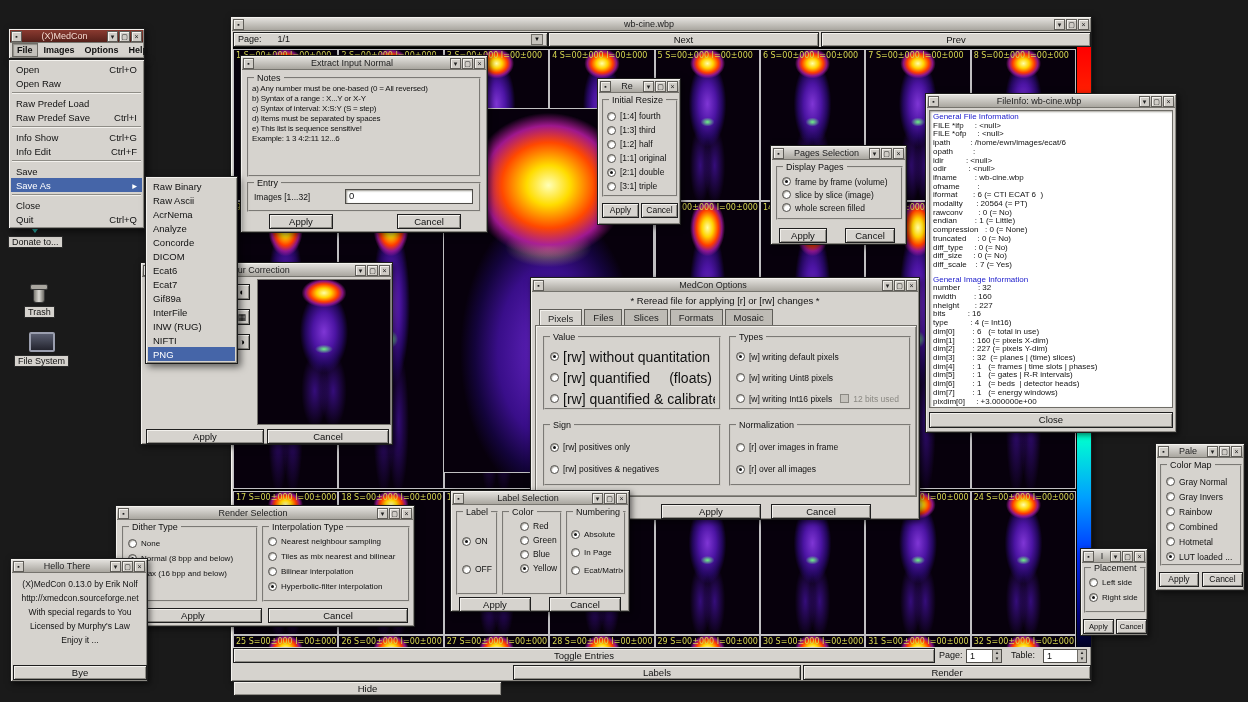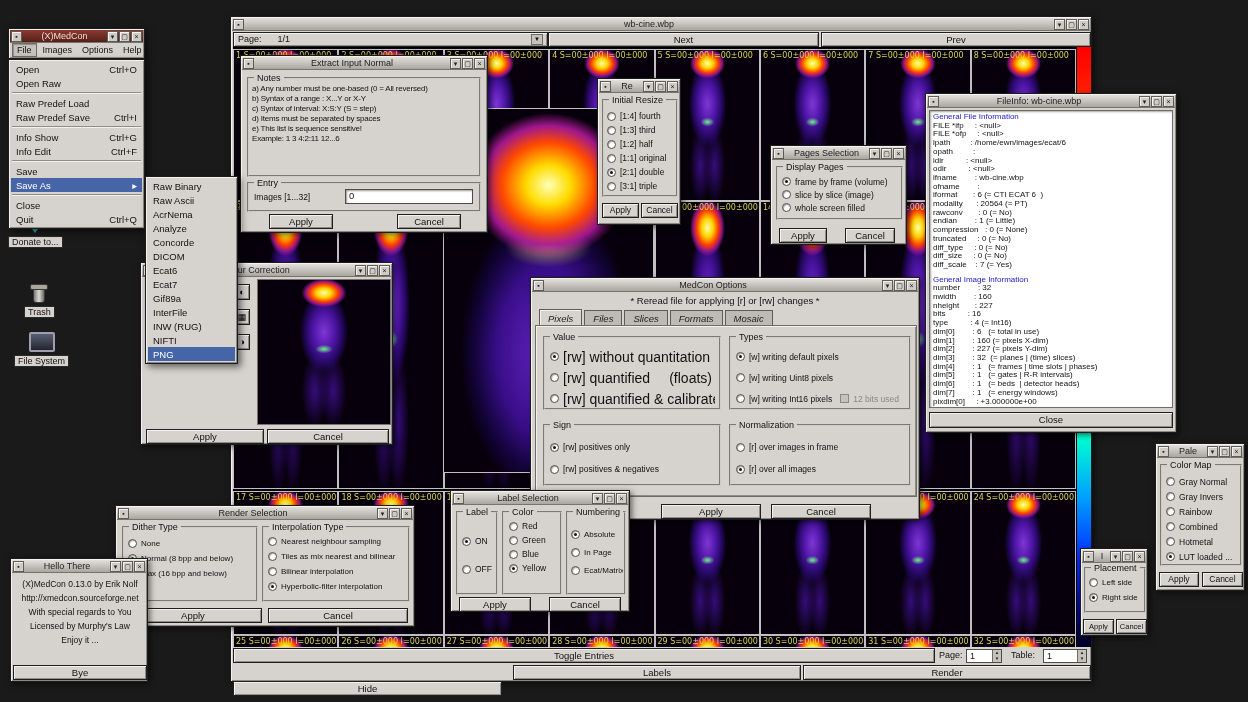--- a/index.html
+++ b/index.html
@@ -32,24 +32,24 @@
   .lbl{font-size:9px;color:#111;white-space:nowrap;}
   
   .menu{position:absolute;background:#d6d3ce;border:1px solid #1c1c1c;padding:2px;
        box-shadow:inset 1px 1px 0 #f4f2ee, inset -1px -1px 0 #8a8882, 3px 3px 7px rgba(0,0,0,.55);}
   .menu-item{display:flex;align-items:center;height:14px;font-size:9.5px;padding:0 5px;color:#111;gap:4px;}
   .menu-item .mi-sc{margin-left:auto;}
   .menu-item.hl{background:#4565a8;color:#fff;}
   .menu-sep{height:2px;border-top:1px solid #8f8d87;border-bottom:1px solid #f3f1ed;margin:2px 1px;}
   .menubar{left:1px;right:1px;top:14px;height:15px;background:#d6d3ce;display:flex;gap:2px;align-items:center;
        border-bottom:1px solid #8f8d87;padding:0 2px;}
-  .mb-item{font-size:9px;padding:1px 4px;color:#111;}
+  .mb-item{font-size:9px;padding:1px 4px;color:#111;font-weight:bold;}
   .mb-item.open{background:#c5c2bc;border:1px solid #6e6c66;box-shadow:inset 1px 1px 1px #8f8d87;}
   
-  .tabs{display:flex;align-items:flex-end;height:16px;font-style:italic;}
+  .tabs{display:flex;height:16px;}
   .tab{display:inline-block;padding:2px 8px 1px 8px;font-size:9.5px;background:#bebBB5;background:#bebbb5;
        border:1px solid #5e5c57;border-bottom:none;margin-right:2px;color:#222;}
   .tab.active{background:#d6d3ce;padding-top:3px;box-shadow:inset 1px 1px 0 #f3f1ed;}
   .tabpanel{border:1px solid #6e6c66;box-shadow:inset 1px 1px 0 #f3f1ed, inset -1px -1px 0 #8f8d87;background:#d6d3ce;}
   .subtitle{left:0;width:100%;text-align:center;font-size:9.5px;color:#111;}
   
   .info{background:#fff;border:1px solid #6e6c66;box-shadow:inset 1px 1px 2px #a9a69f;
        font-family:"DejaVu Sans Mono",monospace;font-size:8px;line-height:8.7px;padding:2px 3px;overflow:hidden;color:#111;}
   .info .tline{white-space:pre;}
   .ihead{color:#2020cc;white-space:pre;}
@@ -606,21 +606,21 @@
           <span class="rlabel">ON</span>
         </div>
         <div class="radio-row">
           <span class="radio"></span>
           <span class="rlabel">OFF</span>
         </div>
       </div>
   </div>
   <div class="frame" style="left:51px;top:20px;width:60px;height:84px">
     <span class="legend">Color</span>
-    <div class="rgroup" style="padding:6px 2px 0 5px;font-size:8.5px;--rowh:14px">
+    <div class="rgroup" style="padding:6px 2px 0 16px;font-size:8.5px;--rowh:14px">
         <div class="radio-row">
           <span class="radio"></span>
           <span class="rlabel">Red</span>
         </div>
         <div class="radio-row">
           <span class="radio"></span>
           <span class="rlabel">Green</span>
         </div>
         <div class="radio-row">
           <span class="radio"></span>

